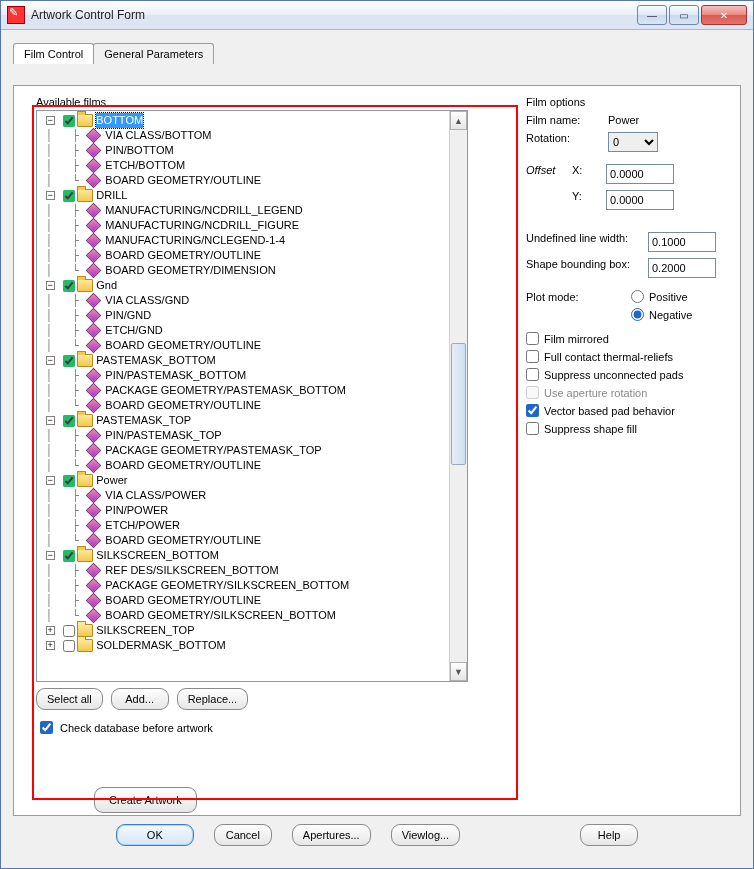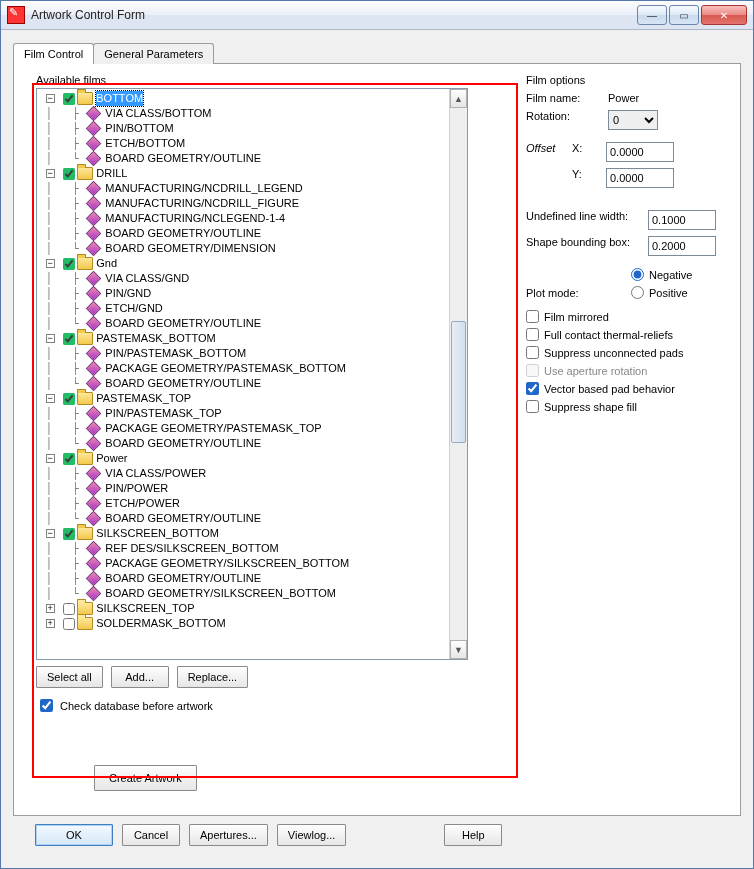--- a/index.html
+++ b/index.html
@@ -8,21 +8,21 @@
   .titlebar .appicon { width:16px; height:16px; margin-right:6px; display:inline-block; background:#f33; border:1px solid #900; position:relative;}
   .titlebar .appicon::after{content:"✎"; color:#fff; font-size:11px; position:absolute; left:1px; top:-1px;}
   .titlebar .title { flex:1; font-size:12px; color:#222; }
   .winbtns { display:flex; gap:2px;}
   .winbtn { width:28px; height:18px; border:1px solid #6c86a8; border-radius:3px; background:linear-gradient(to bottom,#f7fbff,#dde9f7 50%,#c9daee 51%,#d7e5f4); display:flex; align-items:center; justify-content:center; font-size:10px; color:#334;}
   .winbtn.close { background:linear-gradient(to bottom,#f7c0bd,#e98983 50%,#d85a52 51%,#e5736c); color:#fff; border-color:#a33; width:44px;}
   .client { flex:1; padding:12px 12px 8px 12px; display:flex; flex-direction:column;}
   .tabstrip { display:flex; position:relative; z-index:2;}
   .tab { padding:4px 10px 4px 10px; border:1px solid #9c9c9c; border-bottom:none; background:#f0f0f0; border-radius:3px 3px 0 0; margin-right:-1px; position:relative; top:1px; cursor:default;}
   .tab.active { background:#fff; z-index:3;}
-  .tabpage { flex:1; border:1px solid #9c9c9c; background:#fff; padding:10px 10px 1px 22px; display:flex; gap:10px; min-height:0;}
+  .tabpage { flex:1; border:1px solid #9c9c9c; background:#fff; padding:10px 10px 1px 22px; display:flex; gap:10px; min-height:0;margin-top:22px;}
   .leftcol { flex:1; min-width:0; display:flex; flex-direction:column;}
   .section-label { margin-bottom:2px;}
   .redframe { position:relative;}
   .redbox { position:absolute; left:-4px; right:-4px; top:-5px; bottom:-118px; border:2px solid #f00; pointer-events:none;}
   .treewrap { border:1px solid #879baf; width:430px; height:570px; background:#fff; overflow:hidden; display:flex; position:relative;}
   .tree { flex:1; overflow:auto; padding:2px 0 2px 2px; line-height:15px; }
   .row { display:flex; align-items:center; height:15px; white-space:nowrap;}
   .conn { font-family:monospace; color:#808080; white-space:pre; font-size:11px; letter-spacing:0px;}
   .exp { width:9px; height:9px; border:1px solid #808080; box-sizing:border-box; display:inline-flex; align-items:center; justify-content:center; font-size:9px; line-height:7px; color:#000; background:#fff; margin-right:0px; vertical-align:middle;}
   .chk { width:12px; height:12px; margin:0 2px 0 2px; accent-color:#2b6; vertical-align:middle;}
@@ -30,38 +30,38 @@
   .folder.open::before{content:""; position:absolute; left:-1px; top:-4px; width:7px; height:3px; background:#f2c94d; border:1px solid #b48b1f; border-bottom:none; border-radius:1px 1px 0 0;}
   .folder.closed::before{content:""; position:absolute; left:-1px; top:-4px; width:7px; height:3px; background:#ffe79a; border:1px solid #b48b1f; border-bottom:none; border-radius:1px 1px 0 0;}
   .diamond { width:9px; height:9px; transform:rotate(45deg); display:inline-block; background:linear-gradient(135deg,#e8a,#a3c); border:1px solid #737; margin:0 6px 0 3px; vertical-align:middle;}
   .treetext { vertical-align:middle;}
   .treetext.sel { background:#3399ff; color:#fff; outline:1px dotted #000;}
   .scrollbar { width:17px; background:#f0f0f0; border-left:1px solid #d0d0d0; display:flex; flex-direction:column; align-items:stretch;}
   .sb-btn { height:17px; background:linear-gradient(to bottom,#fefefe,#e5e5e5); border:1px solid #b0b0b0; display:flex; align-items:center; justify-content:center; font-size:9px; color:#555;}
   .sb-track { flex:1; background:#efefef; position:relative;}
   .sb-thumb { position:absolute; left:1px; right:1px; top:40%; height:120px; background:linear-gradient(to right,#e8eef6,#cfdff0); border:1px solid #9ab; border-radius:2px;}
   .btnrow { display:flex; gap:8px; margin-top:6px; align-items:center;}
-  button.std { font-family:inherit; font-size:11px; padding:2px 10px; min-width:58px; height:22px; border:1px solid #8a8a8a; background:linear-gradient(to bottom,#fefefe,#e6e6e6); border-radius:1px;}
+  button.std { font-family:inherit; font-size:11px; padding:2px 10px; min-width:58px; height:22px; border:1px solid #8a8a8a; background:linear-gradient(to bottom,#fefefe,#e6e6e6); border-radius:9px;}
   .chkline { display:flex; align-items:center; gap:4px; margin-top:8px;}
   .chkline input { accent-color:#2067c7;}
   .createrow { margin-top:50px; margin-left:58px;}
   button.big { padding:4px 14px; height:26px;}
   .rightcol { width:204px; padding-top:0px; padding-left:2px;}
   .group-title { margin-bottom:6px;}
   .formrow { display:flex; align-items:flex-start; margin-bottom:6px; gap:4px;}
   .formrow .lbl { width:92px;}
   .val { width:60px;}
   select.combo { width:50px; height:20px; font-family:inherit; font-size:11px; border:1px solid #7a8a99;}
   input.txt { width:60px; height:18px; border:1px solid #7a8a99; font-family:inherit; font-size:11px; padding:0 3px; box-sizing:content-box;}
   .spacer6 { height:6px;}
   .spacer16 { height:16px;}
   .radioline, .checkline { display:flex; align-items:center; gap:5px; margin-bottom:5px;}
   .disabled { color:#888;}
   .radioline input, .checkline input { margin:0; accent-color:#2067c7;}
-  .bottombar { padding:8px 22px 14px 22px; display:flex; gap:9px; align-items:center;}
+  .bottombar { padding:8px 22px 14px 22px; display:flex; gap:20px; align-items:center;justify-content:center;}
   button.ok { min-width:78px; border:1px solid #3e7fc1; background:linear-gradient(to bottom,#f4f9ff,#d6e7f7); box-shadow:inset 0 0 0 1px #aed2f2;}
 </style>
 </head>
 <body>
 
 <div class="window">
   <div class="titlebar">
     <span class="appicon"></span>
     <span class="title">Artwork Control Form</span>
     <div class="winbtns">
@@ -356,28 +356,28 @@
           <span style="width:118px;">Undefined line width:</span>
           <input class="txt" value="0.1000" style="">
         </div>
         <div class="formrow">
           <span style="width:118px;">Shape bounding box:</span>
           <input class="txt" value="0.2000" style="">
         </div>
 
         <div class="spacer6"></div>
         <div class="radioline">
+          <span style="width:100px;">Plot mode:</span>
+          <input type="radio" name="pm" style="">
+          <span>Positive</span>
+        </div>
+        <div class="radioline">
           <span style="width:100px;"></span>
           <input type="radio" name="pm" checked="" style="">
           <span>Negative</span>
-        </div>
-        <div class="radioline">
-          <span style="width:100px;">Plot mode:</span>
-          <input type="radio" name="pm" style="">
-          <span>Positive</span>
         </div>
 
         <div class="spacer6"></div>
         <div class="checkline">
             <input type="checkbox" style="">
             <span>Film mirrored</span>
           </div>
         <div class="checkline">
             <input type="checkbox" style="">
             <span>Full contact thermal-reliefs</span>

